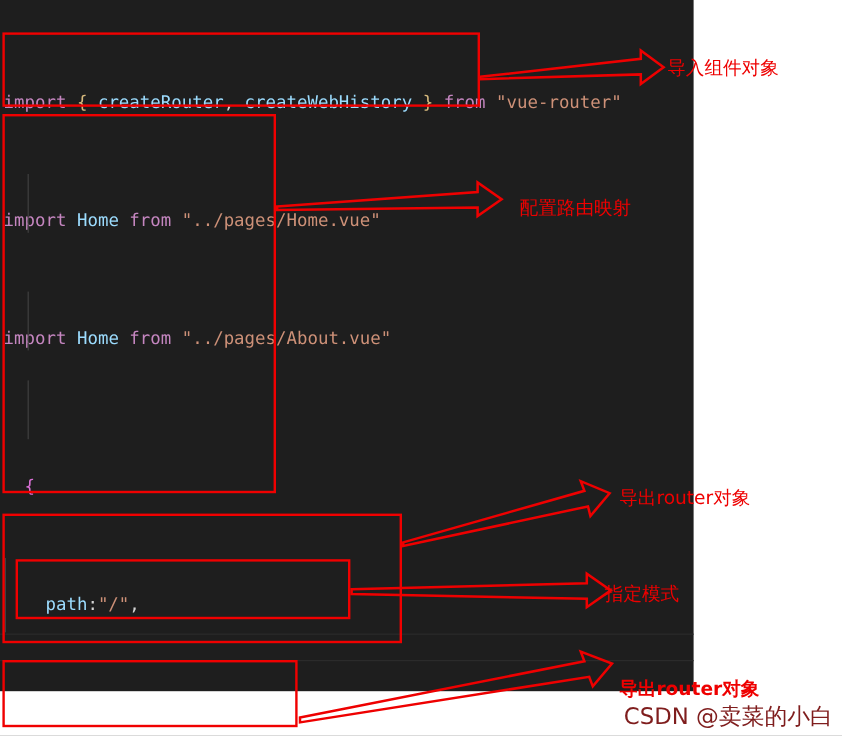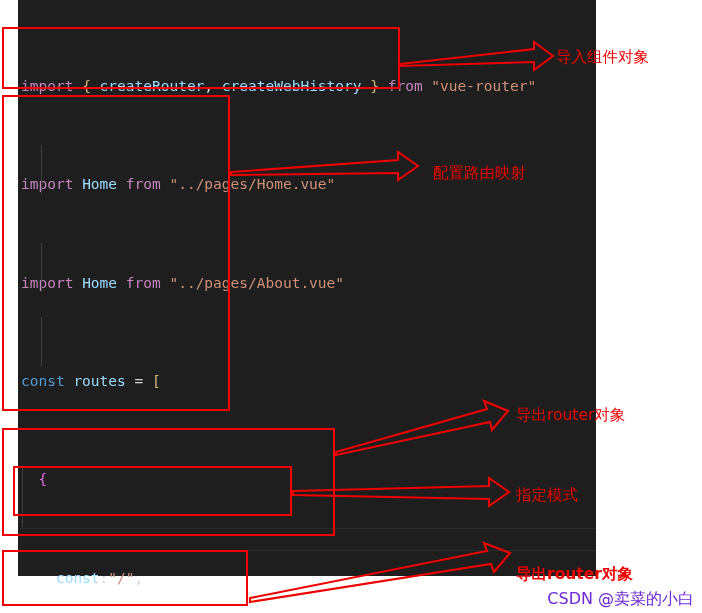--- a/index.html
+++ b/index.html
@@ -11,21 +11,21 @@
     width: 702px;
     height: 613px;
     position: relative;
     overflow: hidden;
     font-family: "DejaVu Sans", sans-serif;
   }
 
   
   #editor-surface {
     position: absolute;
-    left: 18px;
+    left: 0;
     top: 0;
     width: 578px;
     height: 576px;
     background: #1e1e1e;
   }
 
   #code-block {
     position: absolute;
     left: 0;
     top: 0;
@@ -91,44 +91,43 @@
     font-size: 15.5px;
     white-space: nowrap;
     letter-spacing: 0px;
   }
 
   
   #watermark {
     position: absolute;
     right: 8px;
     bottom: 3px;
-    color: #6d28d9;
+    color: #7f1d1d;
     font-family: "DejaVu Sans", sans-serif;
-    font-size: 16px;
+    font-size: 19px;
     white-space: nowrap;
   }
 </style>
 </head>
 <body>
 
 <div id="editor-surface">
 
   <div id="code-block">
 
     <div class="code-line"><span class="kw">import</span><span class="punct"> </span><span class="br-y">{</span><span class="var"> createRouter</span><span class="punct">, </span><span class="var">createWebHistory </span><span class="br-y">}</span><span class="kw"> from </span><span class="str">"vue-router"</span></div>
 
     <div class="code-line"><span class="kw">import</span><span class="punct"> </span><span class="var">Home</span><span class="kw"> from </span><span class="str">"../pages/Home.vue"</span></div>
 
     <div class="code-line"><span class="kw">import</span><span class="punct"> </span><span class="var">Home</span><span class="kw"> from </span><span class="str">"../pages/About.vue"</span></div>
 
-    <div class="code-line"><span class="kw2">const</span><span class="punct"> </span><span class="var">routes</span><span class="punct"> = </span><span class="cursor-bar">[</span></div>
 
     <div class="code-line"><span class="punct">  </span><span class="br-p">{</span></div>
 
-    <div class="code-line"><span class="punct">    </span><span class="var">const</span><span class="punct">:</span><span class="str">"/"</span><span class="punct">,</span></div>
+    <div class="code-line"><span class="punct">    </span><span class="var">path</span><span class="punct">:</span><span class="str">"/"</span><span class="punct">,</span></div>
 
     
 
     
 
     
 
     
 
     
@@ -194,16 +193,16 @@
   </g>
 
   <g fill="none" stroke="#ee0000" stroke-width="2.1">
     <path d="M250,598 L487,551 L484,543 L510,553 L494,572 L491,564 L250,602 Z"></path>
   </g>
 </svg>
 
 <div class="note" style="left:556px; top:47px;">导入组件对象</div>
 <div class="note" style="left:433px; top:163px;">配置路由映射</div>
 <div class="note" style="left:516px; top:405px;">导出router对象</div>
-<div class="note" style="left:516px; top:485px;text-align:right;">指定模式</div>
+<div class="note" style="left:504px; top:485px;text-align:right;">指定模式</div>
 <div class="note" style="left:516px; top:564px;font-weight:bold;">导出router对象</div>
 
 <div id="watermark">CSDN @卖菜的小白</div>
 
 </body></html>

